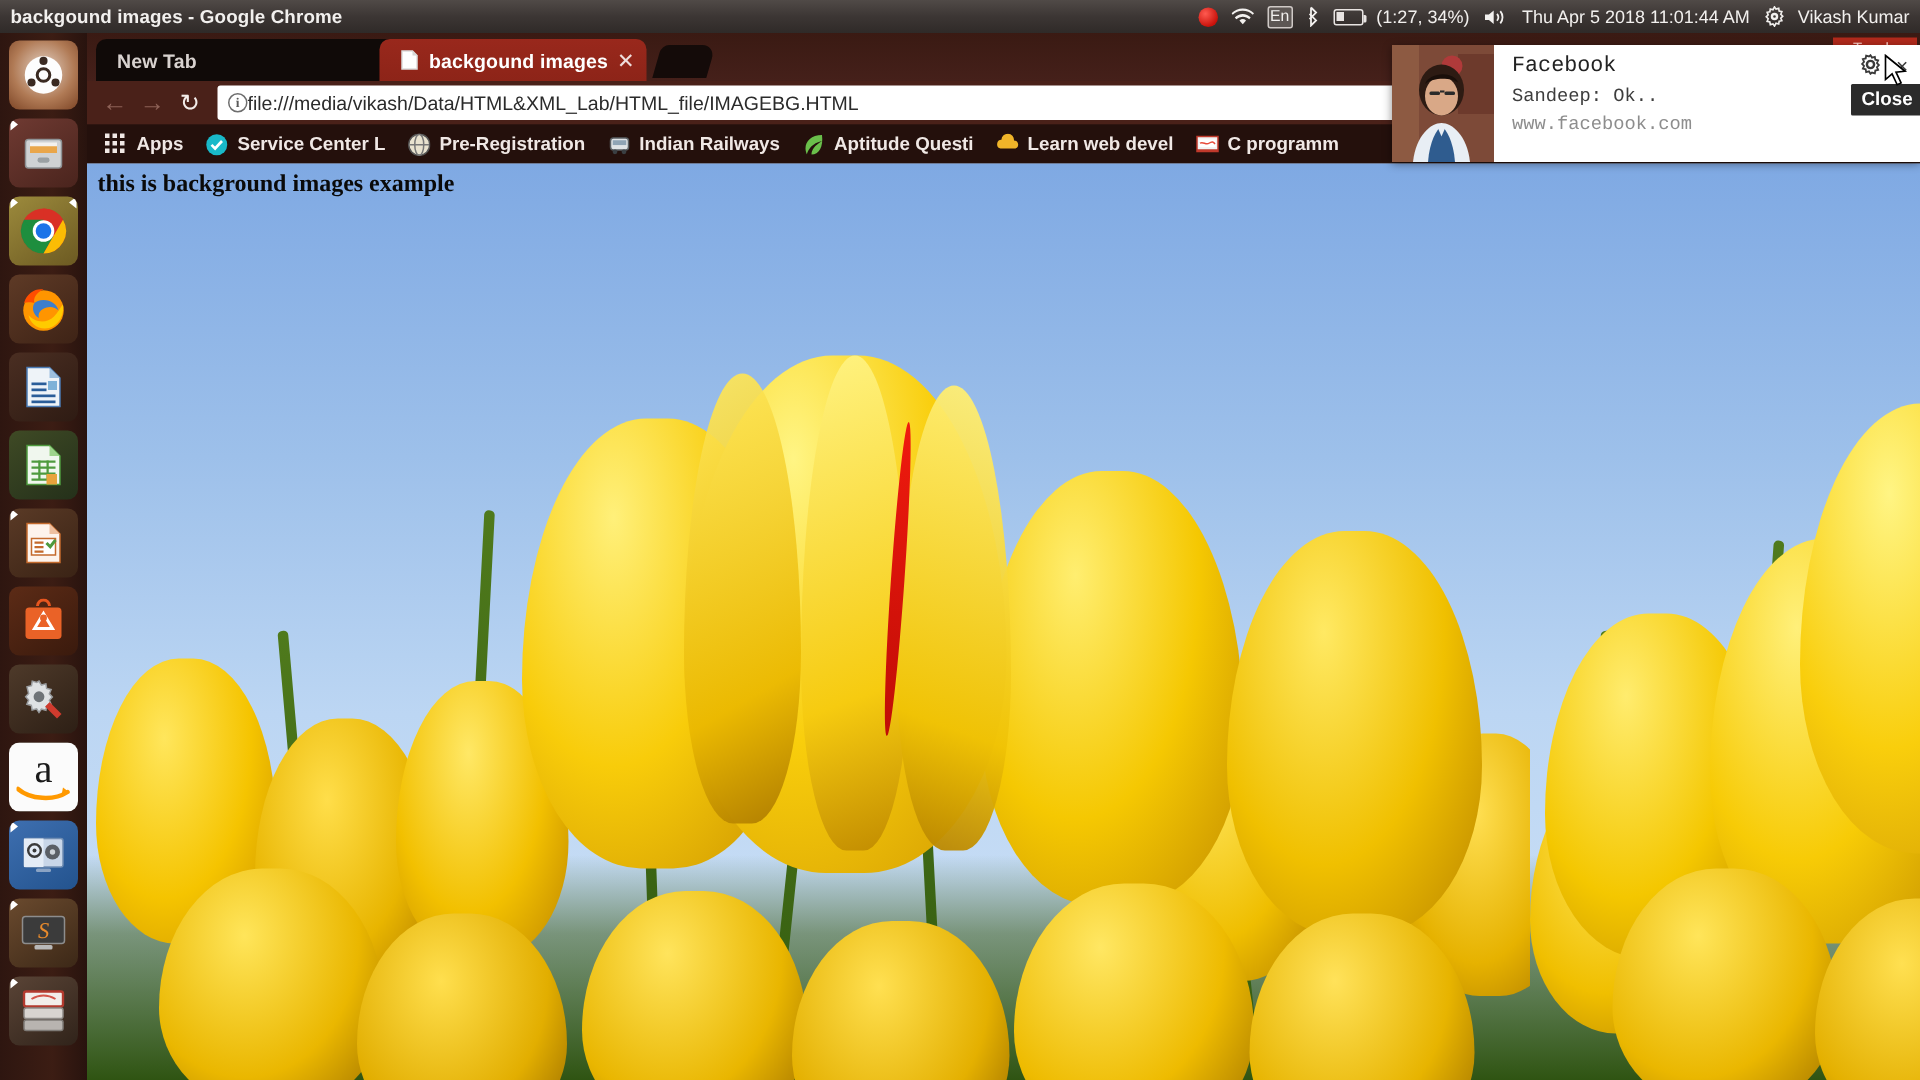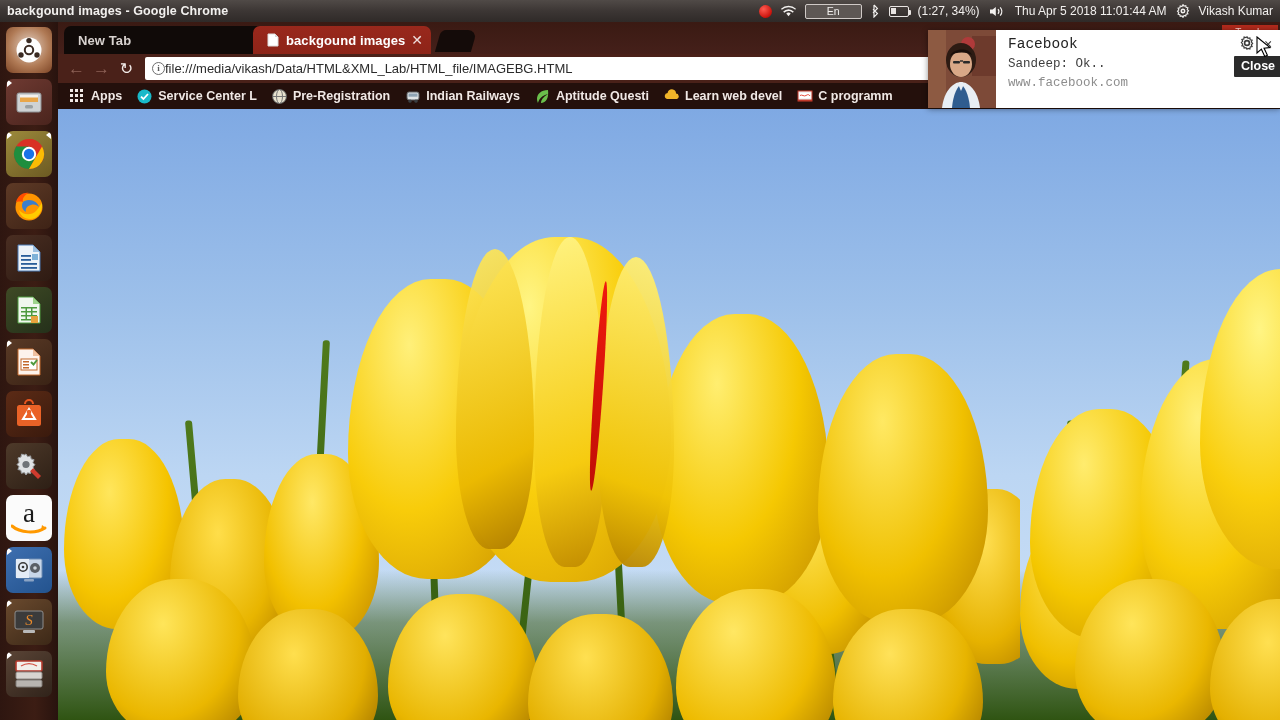--- a/index.html
+++ b/index.html
@@ -19,21 +19,21 @@
   }
   #panel-title {
     margin-left:7px; font-weight:bold; font-size:12.5px;
     color:#f2f0ee; letter-spacing:.1px; white-space:nowrap;
   }
   #tray { margin-left:auto; display:flex; align-items:center; gap:9px; padding-right:7px; }
   .tray-item { display:flex; align-items:center; font-size:12px; color:#f2f0ee; white-space:nowrap; }
   .rec-dot { width:13px; height:13px; border-radius:50%;
     background:radial-gradient(circle at 35% 32%,#ff5a50,#c8110a 72%); }
   .lang-box { border:1px solid #cfc9c6; background:#5d5754; border-radius:2px;
-    padding:0px 21px; font-size:10.5px; line-height:13px; }
+    padding:0px 1px; font-size:10.5px; line-height:13px; }
   .bat-shell { width:20px; height:11px; border:1.6px solid #e8e4e2; border-radius:2px;
     position:relative; display:inline-block; }
   .bat-shell:after { content:""; position:absolute; right:-3.5px; top:3px;
     width:2px; height:5px; background:#e8e4e2; border-radius:0 1px 1px 0; }
   .bat-fill { position:absolute; left:1.2px; top:1.2px; width:5.5px; height:6.2px; background:#e8e4e2; }
 
   
   #launcher {
     position:absolute; left:0; top:22px; width:58px; height:698px;
     background:linear-gradient(to right,rgba(46,22,16,.93),rgba(62,30,20,.88) 60%,rgba(40,19,14,.95));
@@ -500,20 +500,21 @@
       <div class="stem" style="left:150px;height:360px;transform:rotate(4deg);"></div>
       <div class="stem" style="left:240px;height:320px;transform:rotate(-3deg);"></div>
       <div class="tulip" style="left:0px;top:400px;width:130px;height:180px;background:radial-gradient(ellipse at 38% 28%,#ffe65c,#f0bf00 56%,#ac7800);"></div>
       <div class="tulip" style="left:10px;top:300px;width:150px;height:230px;background:radial-gradient(ellipse at 36% 24%,#ffec6e,#f4c700 54%,#bb8500);"></div>
       <div class="tulip" style="left:120px;top:250px;width:165px;height:270px;background:radial-gradient(ellipse at 35% 22%,#fff07a,#f7cb06 52%,#c28d00);"></div>
       <div class="tulip" style="left:180px;top:160px;width:175px;height:300px;background:radial-gradient(ellipse at 34% 20%,#fff584,#f9ce0c 50%,#c99100);"></div>
       <div class="tulip" style="left:55px;top:470px;width:150px;height:160px;background:radial-gradient(ellipse at 38% 28%,#ffe55a,#eab700 58%,#9a6c00);"></div>
       <div class="tulip" style="left:190px;top:490px;width:145px;height:155px;background:radial-gradient(ellipse at 40% 28%,#ffe051,#e4b000 60%,#906300);"></div>
     </div>
 
+    <div id="pagetext">this is background images example</div>
   </div>
 </div>
 
 <div id="toggle-chip">Toggle</div>
 
 <div id="notif">
   <div id="notif-photo">
     <svg width="68" height="78" viewBox="0 0 68 78">
       <rect width="68" height="78" fill="#7d4a38"></rect>
       <rect x="0" y="0" width="18" height="78" fill="#8d5a42"></rect>

